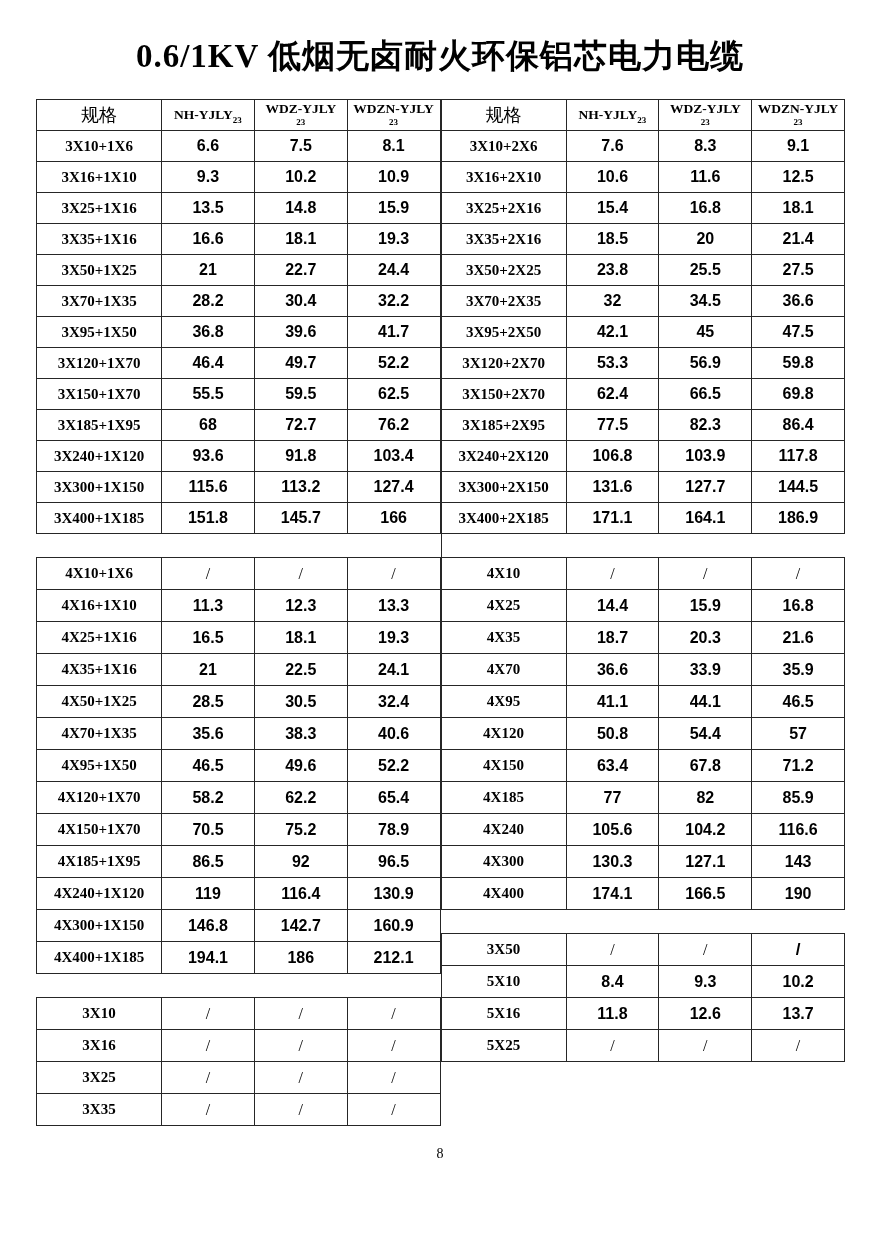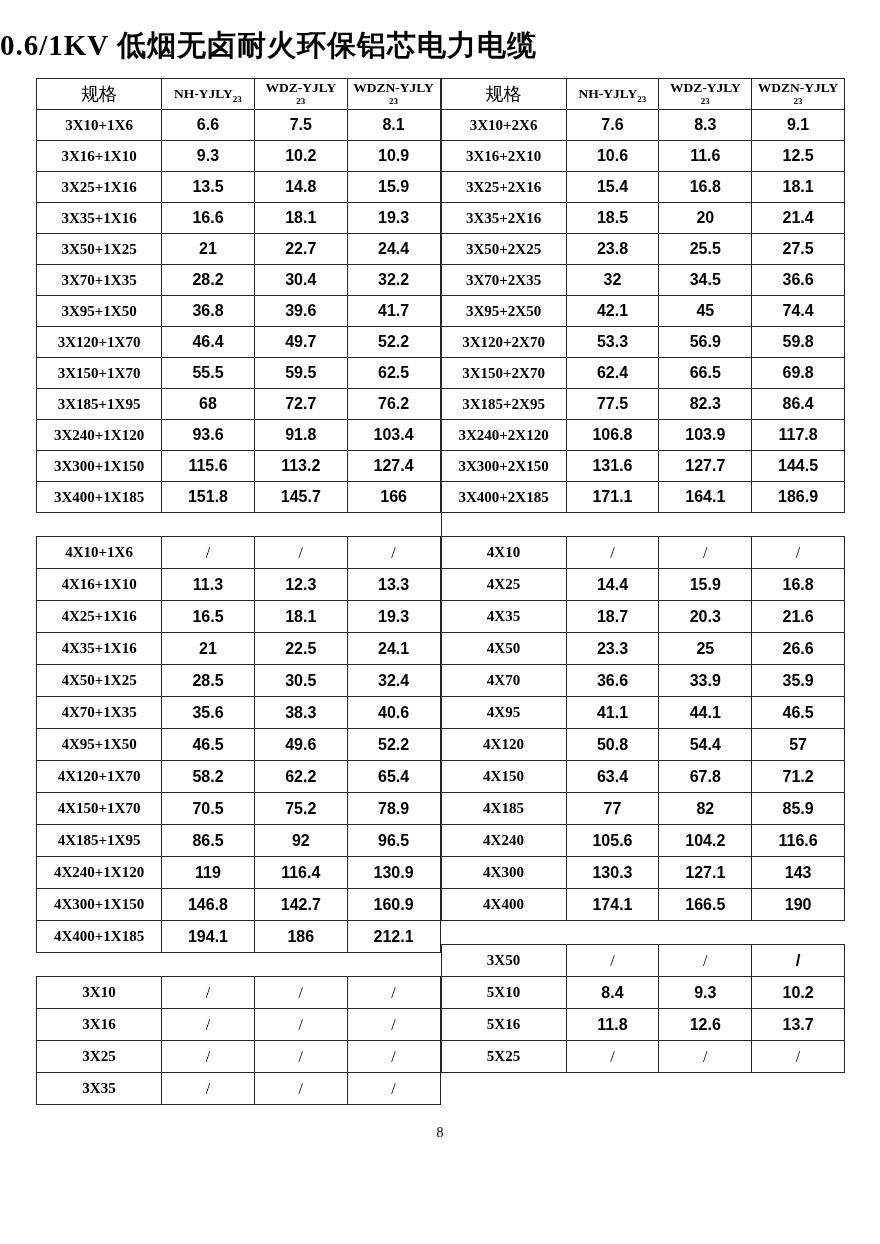--- a/index.html
+++ b/index.html
@@ -4,24 +4,24 @@
 <style>
   html, body { margin: 0; padding: 0; background: #ffffff; }
   body {
     width: 880px; height: 1244px;
     font-family: "Liberation Serif", "DejaVu Serif", serif;
     color: #000;
     overflow: hidden;
   }
   .page { position: relative; width: 880px; height: 1244px; }
   .title {
-    margin: 0; padding-top: 26px; padding-bottom: 12px;
-    text-align: left;
-    font-family: "Liberation Serif", "DejaVu Serif", serif;
-    font-weight: bold; font-size: 29px; letter-spacing: 1px;
+    margin: 8px; padding-top: 26px; padding-bottom: 12px;
+    text-align: center;
+    font-family: "Liberation Serif", "DejaVu Serif", serif;
+    font-weight: bold; font-size: 33px; letter-spacing: 1px;
   }
   .tables { display: flex; margin: 0 35px 0 36px; }
   .tcol { flex: 1; min-width: 0; }
   table { border-collapse: collapse; width: 100%; table-layout: fixed; }
   col.c-spec { width: 31%; }
   col.c-val  { width: 23%; }
   td {
     border: 1px solid #262626;
     text-align: center; vertical-align: middle;
     padding: 0; overflow: hidden;
@@ -371,21 +371,21 @@
             <tr>
               <td class="spec">3X70+2X35</td>
               <td class="val">32</td>
               <td class="val">34.5</td>
               <td class="val">36.6</td>
             </tr>
             <tr>
               <td class="spec">3X95+2X50</td>
               <td class="val">42.1</td>
               <td class="val">45</td>
-              <td class="val">74.4</td>
+              <td class="val">47.5</td>
             </tr>
             <tr>
               <td class="spec">3X120+2X70</td>
               <td class="val">53.3</td>
               <td class="val">56.9</td>
               <td class="val">59.8</td>
             </tr>
             <tr>
               <td class="spec">3X150+2X70</td>
               <td class="val">62.4</td>
@@ -441,26 +441,20 @@
               <td class="val">15.9</td>
               <td class="val">16.8</td>
             </tr>
             <tr>
               <td class="spec">4X35</td>
               <td class="val">18.7</td>
               <td class="val">20.3</td>
               <td class="val">21.6</td>
             </tr>
             <tr>
-              <td class="spec">4X50</td>
-              <td class="val">23.3</td>
-              <td class="val">25</td>
-              <td class="val">26.6</td>
-            </tr>
-            <tr>
               <td class="spec">4X70</td>
               <td class="val">36.6</td>
               <td class="val">33.9</td>
               <td class="val">35.9</td>
             </tr>
             <tr>
               <td class="spec">4X95</td>
               <td class="val">41.1</td>
               <td class="val">44.1</td>
               <td class="val">46.5</td>

